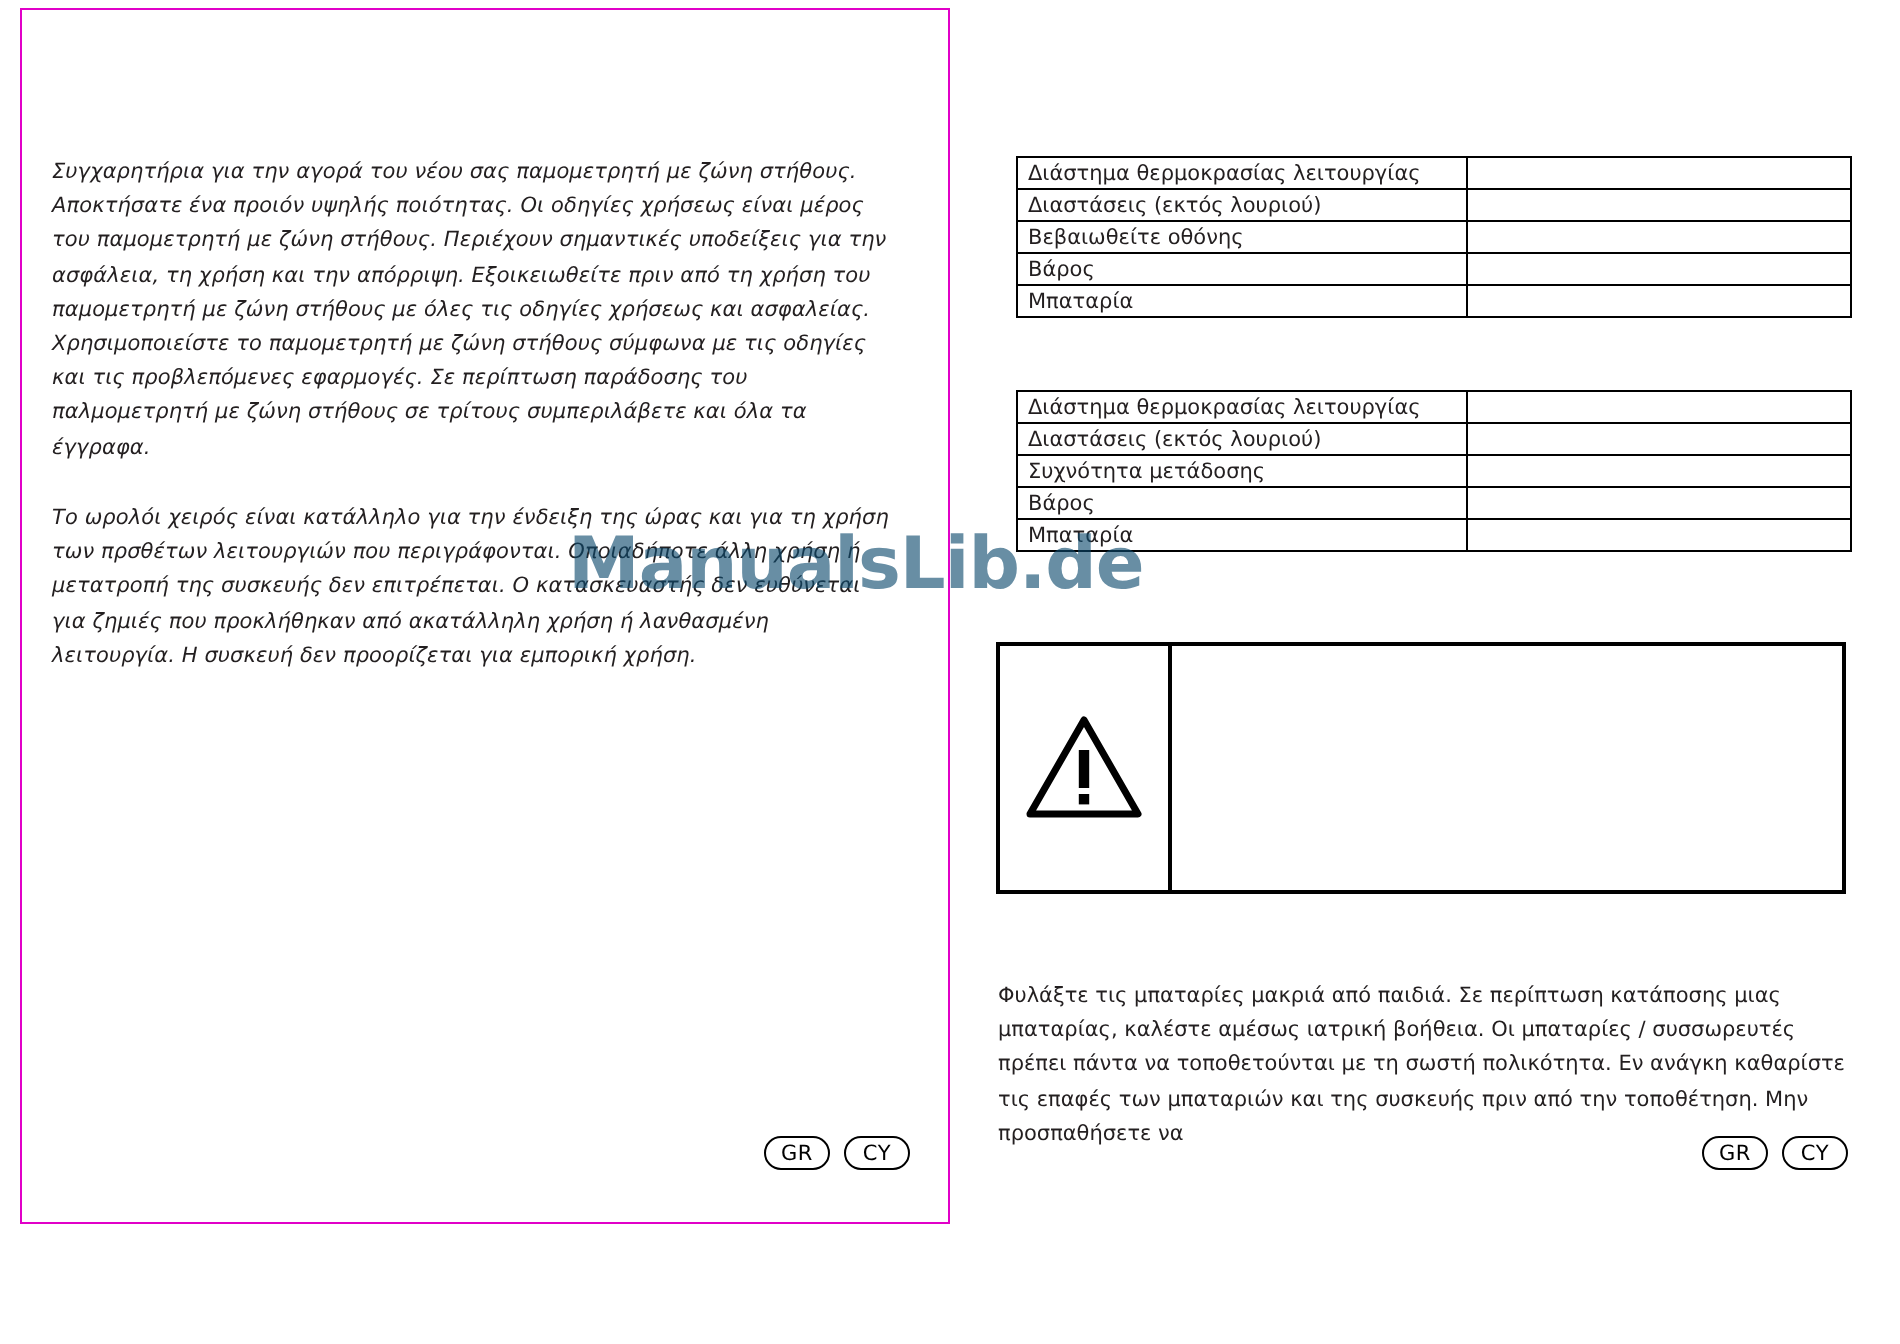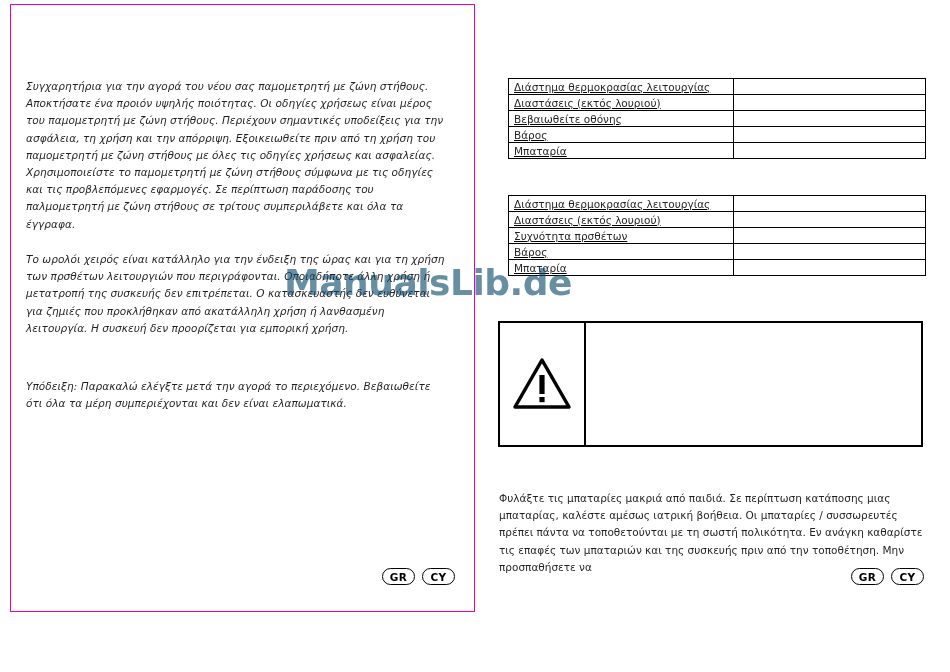--- a/index.html
+++ b/index.html
@@ -62,21 +62,20 @@
   #intro-text  { left: 26px; top: 78px;  width: 420px; }
   #usage-text  { left: 26px; top: 251px; width: 420px; }
   #note-text   { left: 26px; top: 378px; width: 420px; }
 
   
   table.spec {
     position: absolute;
     border-collapse: collapse;
     table-layout: fixed;
     background: transparent;
-    text-decoration: underline;
   }
   table.spec td {
     border: 1px solid #000;
     height: 15px;
     font-size: 10.5px;
     color: #231f20;
     padding: 0 0 0 5px;
     vertical-align: middle;
     line-height: 14px;
   }
@@ -140,21 +139,21 @@
   #badges-left  { left: 382px; top: 568px; }
   #badges-right { left: 851px; top: 568px; }
   .badge {
     width: 33px; height: 17px;
     border: 1.4px solid #000;
     border-radius: 9px;
     display: flex;
     align-items: center;
     justify-content: center;
     font-size: 10.5px;
-    font-weight: bold;
+    font-weight: normal;
     color: #000;
     letter-spacing: 0.3px;
     background: #fff;
     box-sizing: border-box;
   }
 
   
   #watermark {
     position: absolute;
     left: 284px; top: 262px;
@@ -179,23 +178,20 @@
 
   <div class="text-block" id="intro-text">
     <p>Συγχαρητήρια για την αγορά του νέου σας παμομετρητή με ζώνη στήθους. Αποκτήσατε ένα προιόν υψηλής ποιότητας. Οι οδηγίες χρήσεως είναι μέρος του παμομετρητή με ζώνη στήθους. Περιέχουν σημαντικές υποδείξεις για την ασφάλεια, τη χρήση και την απόρριψη. Εξοικειωθείτε πριν από τη χρήση του παμομετρητή με ζώνη στήθους με όλες τις οδηγίες χρήσεως και ασφαλείας. Χρησιμοποιείστε το παμομετρητή με ζώνη στήθους σύμφωνα με τις οδηγίες και τις προβλεπόμενες εφαρμογές.
 Σε περίπτωση παράδοσης του παλμομετρητή με ζώνη στήθους σε τρίτους συμπεριλάβετε και όλα τα έγγραφα.</p>
   </div>
 
   <div class="text-block" id="usage-text">
     <p>Το ωρολόι χειρός είναι κατάλληλο για την ένδειξη της ώρας και για τη χρήση των πρσθέτων λειτουργιών που περιγράφονται. Οποιαδήποτε άλλη χρήση ή μετατροπή της συσκευής δεν επιτρέπεται. Ο κατασκευαστής δεν ευθύνεται για ζημιές που προκλήθηκαν από ακατάλληλη χρήση ή λανθασμένη λειτουργία. Η συσκευή δεν προορίζεται για εμπορική χρήση.</p>
   </div>
 
-  <div class="text-block" id="note-text">
-    <p>Υπόδειξη: Παρακαλώ ελέγξτε μετά την αγορά το περιεχόμενο. Βεβαιωθείτε ότι όλα τα μέρη συμπεριέχονται και δεν είναι ελαπωματικά.</p>
-  </div>
 
   <div class="badges" id="badges-left">
     <div class="badge">GR</div>
     <div class="badge">CY</div>
   </div>
 
   <table class="spec" id="spec-table-1">
     <colgroup>
         <col class="col-label">
         <col class="col-value">
@@ -232,21 +228,21 @@
     <tbody>
       <tr>
         <td>Διάστημα θερμοκρασίας λειτουργίας</td>
         <td class="val"></td>
       </tr>
       <tr>
         <td>Διαστάσεις (εκτός λουριού)</td>
         <td class="val"></td>
       </tr>
       <tr>
-        <td>Συχνότητα πρσθέτων</td>
+        <td>Συχνότητα μετάδοσης</td>
         <td class="val"></td>
       </tr>
       <tr>
         <td>Βάρος</td>
         <td class="val"></td>
       </tr>
       <tr>
         <td>Μπαταρία</td>
         <td class="val"></td>
       </tr>

